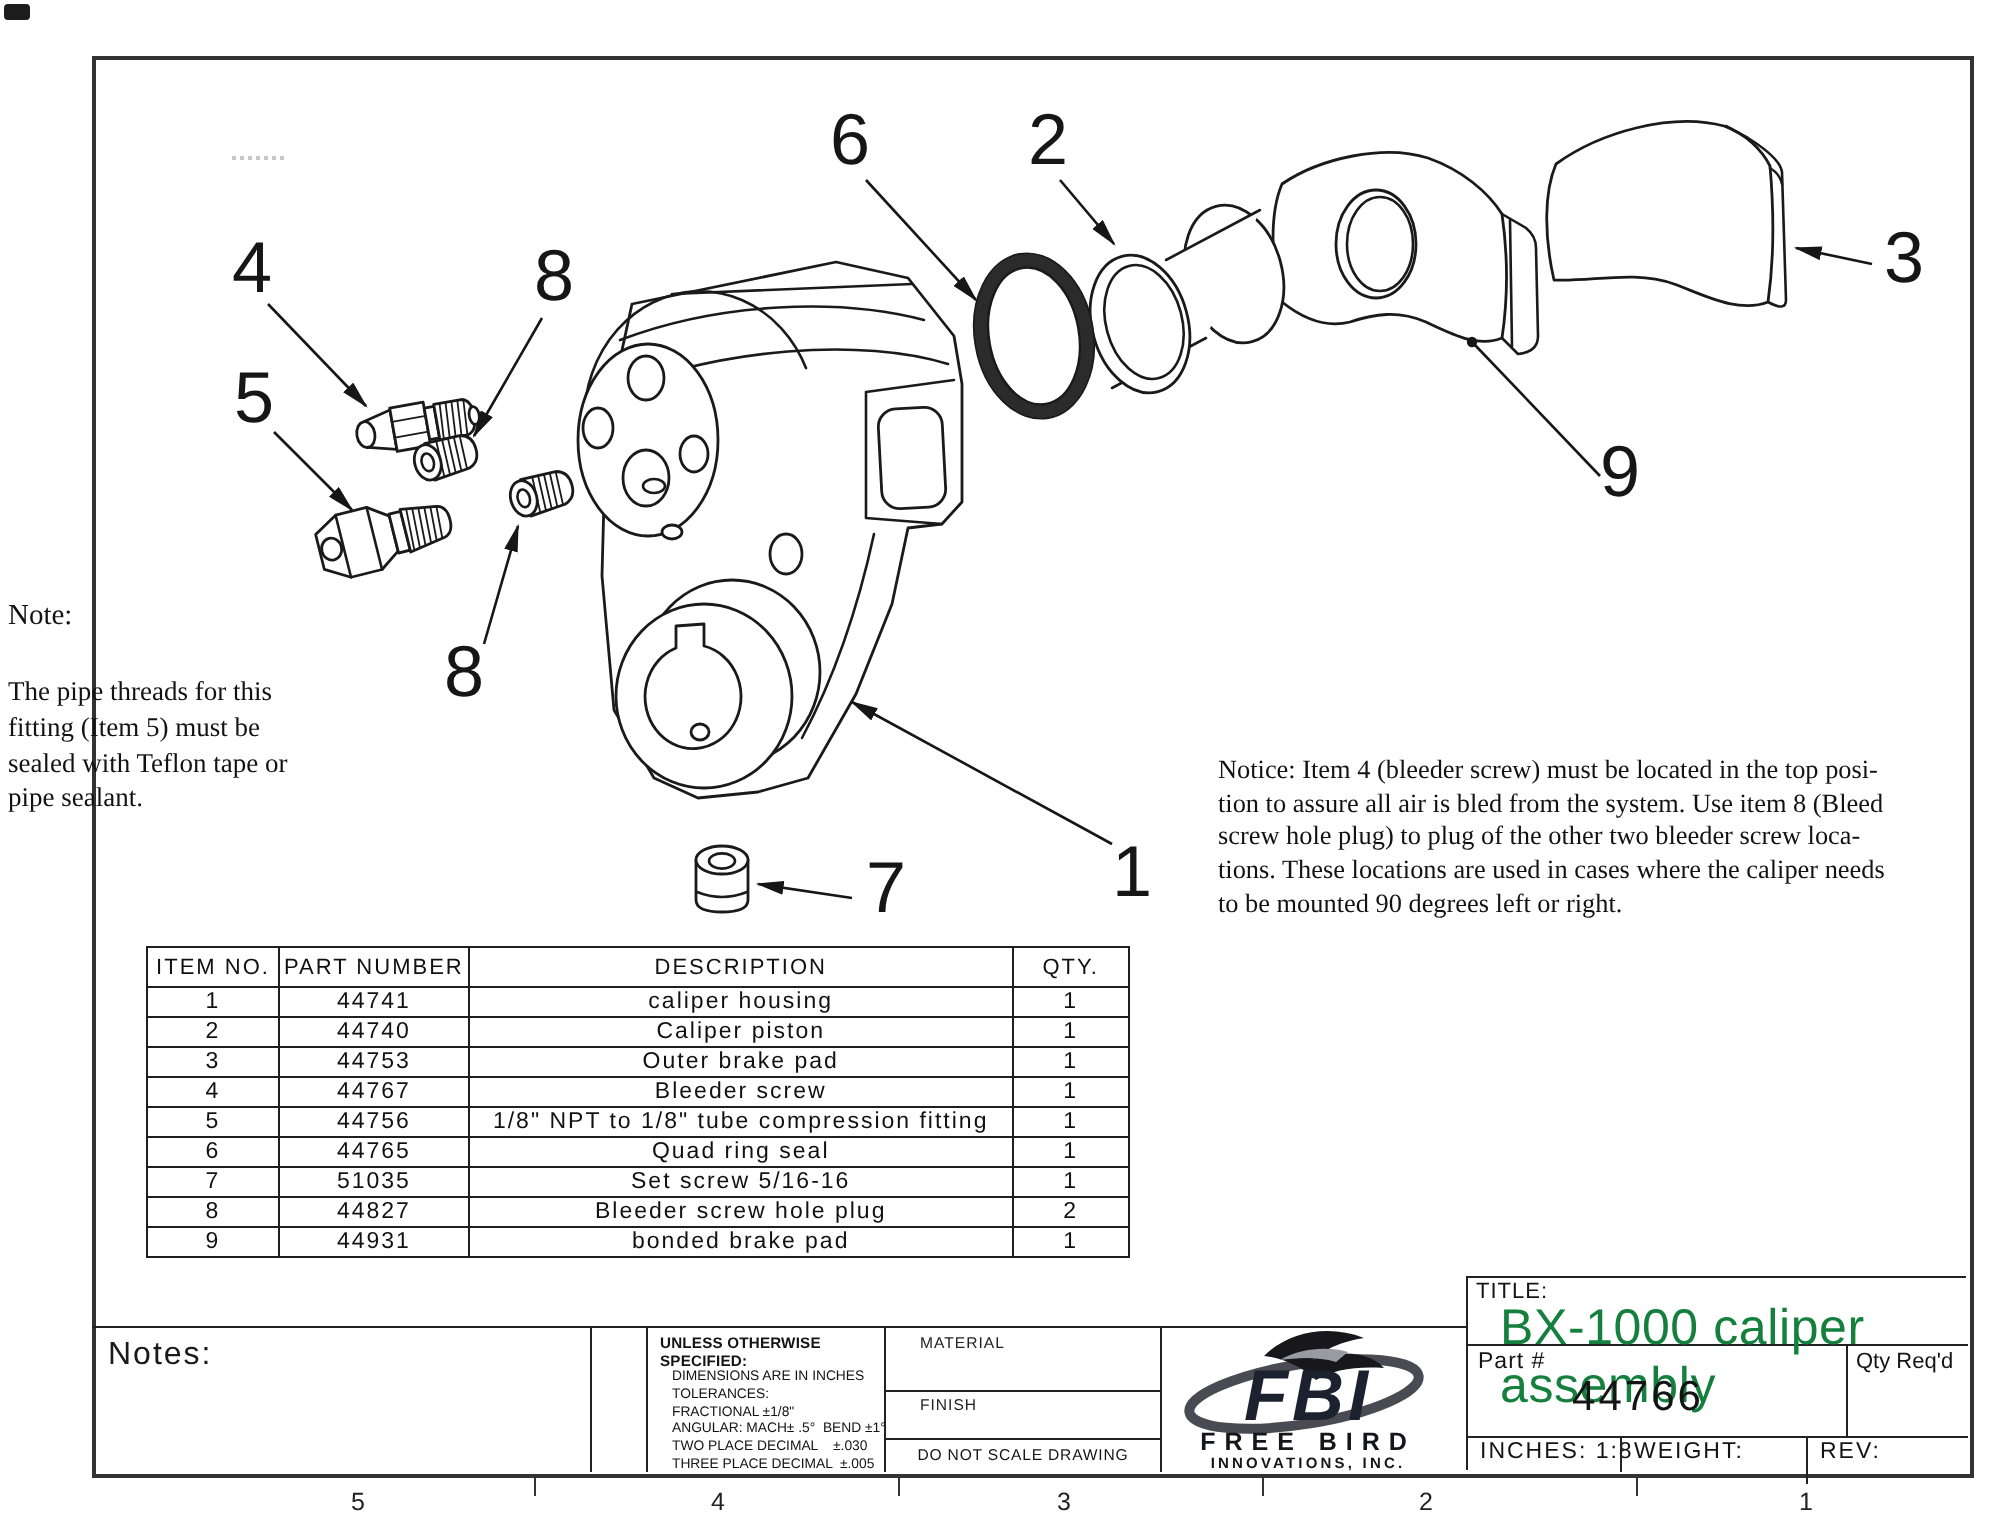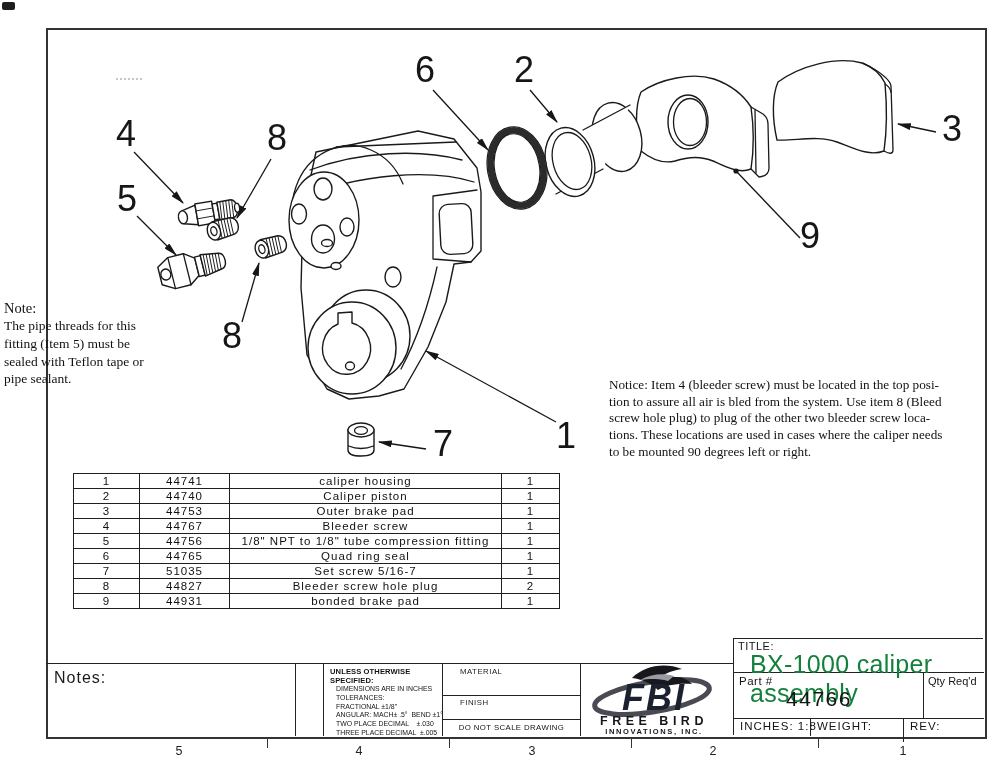--- a/index.html
+++ b/index.html
@@ -8,21 +8,21 @@
   .abs{position:absolute;}
   
   #frame{left:46px;top:28px;width:937px;height:707px;border:2px solid #333;}
   
   #corner-blob{left:2px;top:2px;width:13px;height:8px;background:#1d1d1d;border-radius:2px;}
   #corner-dust{left:116px;top:78px;width:26px;height:0;border-top:2px dotted #c6c6c6;}
   
   .serif{font-family:"Liberation Serif",serif;color:#121212;}
   #note-block{left:4px;top:300px;width:170px;}
   #note-heading{font-size:14.5px;}
-  #note-body{font-size:13.5px;line-height:1.32;white-space:pre-line;}
+  #note-body{margin-top:20px;font-size:13.5px;line-height:1.32;white-space:pre-line;}
   #notice-block{left:609px;top:377px;width:380px;font-size:13.2px;line-height:1.26;white-space:pre-line;}
   
   #parts-table{left:73px;top:473px;border-collapse:collapse;table-layout:fixed;}
   #parts-table th,#parts-table td{border:1.5px solid #1f1f1f;padding:0 2px;text-align:center;
       font-weight:normal;font-size:11.5px;letter-spacing:1px;white-space:nowrap;color:#111;}
   #parts-table th{height:19px;font-size:11px;}
   #parts-table td{height:14px;}
   #parts-table .c0{width:66px;} #parts-table .c1{width:90px;}
   #parts-table .c2{width:272px;} #parts-table .c3{width:58px;}
   
@@ -216,20 +216,26 @@
 to be mounted 90 degrees left or right.</div>
 
   <table class="abs" id="parts-table">
     <colgroup>
         <col class="c0">
         <col class="c1">
         <col class="c2">
         <col class="c3">
       </colgroup>
     <tbody>
+        <tr>
+      <th>ITEM NO.</th>
+      <th>PART NUMBER</th>
+      <th>DESCRIPTION</th>
+      <th>QTY.</th>
+    </tr>
     <tr>
       <td>1</td>
       <td>44741</td>
       <td>caliper housing</td>
       <td>1</td>
     </tr>
     <tr>
       <td>2</td>
       <td>44740</td>
       <td>Caliper piston</td>
@@ -255,21 +261,21 @@
     </tr>
     <tr>
       <td>6</td>
       <td>44765</td>
       <td>Quad ring seal</td>
       <td>1</td>
     </tr>
     <tr>
       <td>7</td>
       <td>51035</td>
-      <td>Set screw 5/16-7</td>
+      <td>Set screw 5/16-16</td>
       <td>1</td>
     </tr>
     <tr>
       <td>8</td>
       <td>44827</td>
       <td>Bleeder screw hole plug</td>
       <td>2</td>
     </tr>
     <tr>
       <td>9</td>

